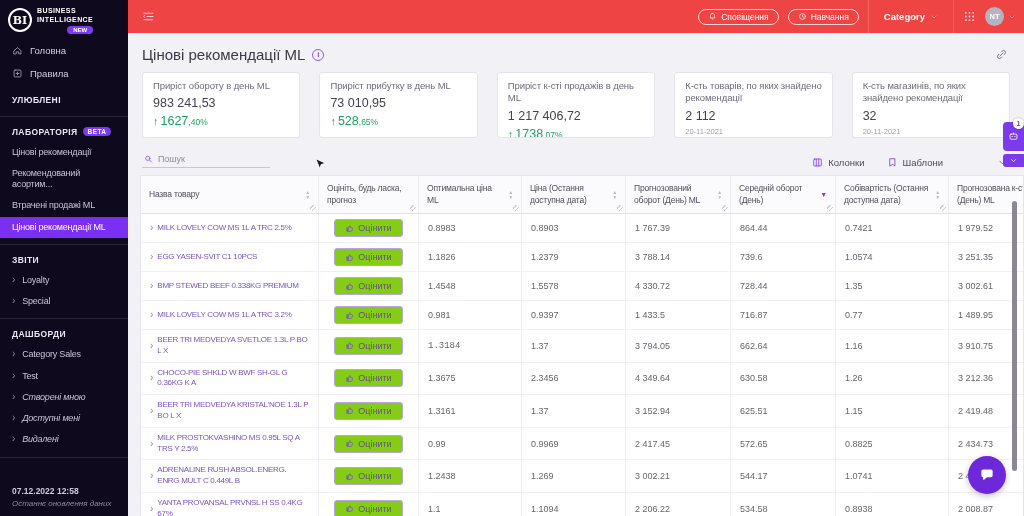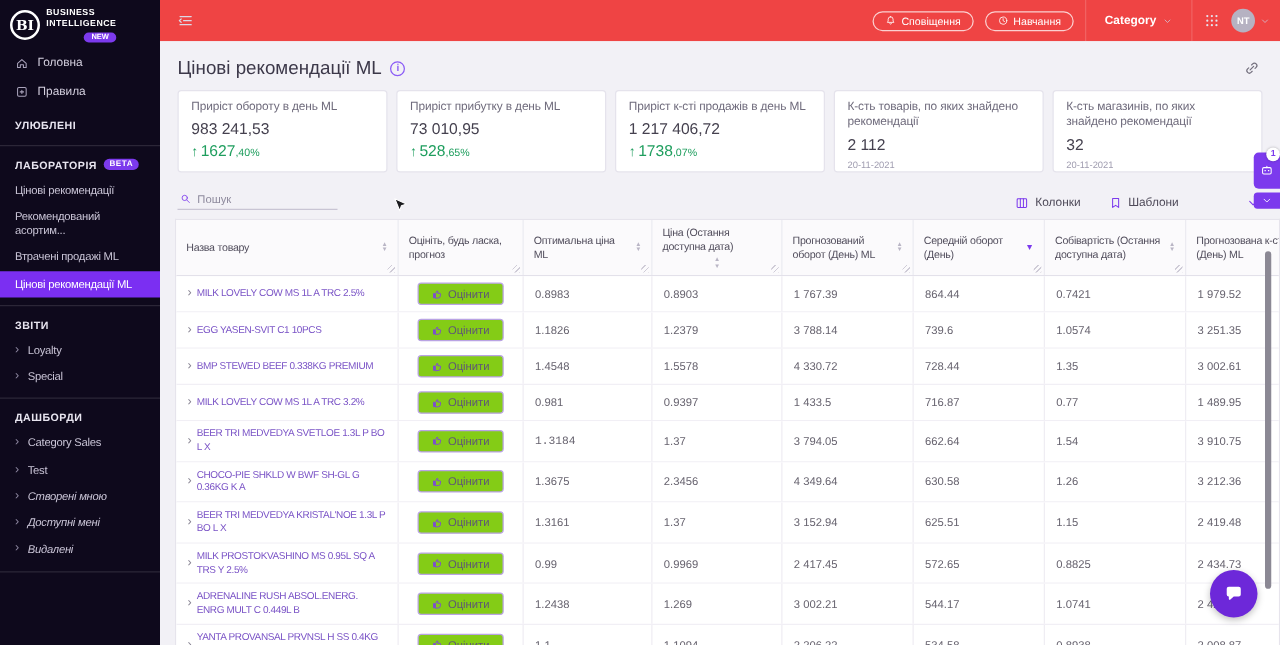--- a/index.html
+++ b/index.html
@@ -42,21 +42,21 @@
   .avatar-wrap { display:flex; align-items:center; gap:4px; cursor:pointer; }
   .avatar { width:19px; height:19px; border-radius:50%; background:#b6b2c2; color:#fff; font-size:7.5px; font-weight:bold; display:flex; align-items:center; justify-content:center; }
 
   .content { flex:1; position:relative; padding:0 0 0 12px; overflow:hidden; background:#f2f1f6; }
   .page-head { display:flex; align-items:center; gap:7px; padding:13px 16px 7px 2px; }
   .page-head h1 { font-size:15px; font-weight:normal; color:#3c3849; }
   .info-dot { width:12px; height:12px; border:1.2px solid #8b5cf6; border-radius:50%; color:#8b5cf6; font-size:8px; font-weight:bold;
     display:flex; align-items:center; justify-content:center; cursor:pointer; }
   .link-ic { margin-left:auto; width:13px; height:13px; color:#75717f; cursor:pointer; }
 
-  .cards { display:flex; gap:7px; margin:2px 14px 0 2px; }
+  .cards { display:flex; gap:19px; margin:2px 14px 0 2px; }
   .card { flex:1; background:#fff; border:1px solid #e5e3ec; border-radius:3px; padding:7px 10px; height:66px; overflow:hidden; }
   .card-label { font-size:9.5px; color:#6f6b7c; line-height:1.3; letter-spacing:-.1px; }
   .card-value { font-size:12.5px; color:#45414f; margin-top:4px; }
   .card-delta { margin-top:4px; color:#1f9e5e; display:flex; align-items:baseline; }
   .card-delta .arrow { font-size:11px; font-weight:bold; margin-right:2px; }
   .card-delta .dmain { font-size:12.5px; }
   .card-delta .dfrac { font-size:8.5px; }
   .card-date { font-size:7.5px; color:#a09db0; margin-top:4px; }
 
   .toolbar { display:flex; align-items:flex-end; margin:8px 16px 0 2px; height:22px; }
@@ -200,20 +200,24 @@
           <div class="s-item italic">
             <span class="s-chev">›</span>
             <span class="s-item-label">Доступні мені</span>
           </div>
           <div class="s-item italic">
             <span class="s-chev">›</span>
             <span class="s-item-label">Видалені</span>
           </div>
         </div>
       </div>
+    <div class="s-footer">
+      <div class="ts">07.12.2022 12:58</div>
+      <div class="cap">Останнє оновлення даних</div>
+    </div>
   </aside>
 
   <div class="main">
 
     <header class="topbar">
       <span class="tb-ic">
         <svg viewBox="0 0 16 16">
             <path d="M2.5 4h11M6 8h7.5M2.5 12h11"></path>
             <path d="M3.6 6.4L1.8 8l1.8 1.6"></path>
           </svg>
@@ -372,21 +376,21 @@
             <div class="th" style="width: 100px;">
               <span class="th-label">Оцініть, будь ласка, прогноз</span>
             </div>
             <div class="th" style="width: 103px;">
               <span class="th-label">Оптимальна ціна ML</span>
               <span class="sort-both">
                 <i>▲</i>
                 <i>▼</i>
               </span>
             </div>
-            <div class="th" style="width: 104px; flex-direction: column;">
+            <div class="th" style="width: 104px;">
               <span class="th-label">Ціна (Остання доступна дата)</span>
               <span class="sort-both">
                 <i>▲</i>
                 <i>▼</i>
               </span>
             </div>
             <div class="th" style="width: 105px;">
               <span class="th-label">Прогнозований оборот (День) ML</span>
               <span class="sort-both">
                 <i>▲</i>
@@ -566,21 +570,21 @@
               <div class="tc num" style="width: 104px;">
                 <span>1.37</span>
               </div>
               <div class="tc num" style="width: 105px;">
                 <span>3 794.05</span>
               </div>
               <div class="tc num" style="width: 105px;">
                 <span>662.64</span>
               </div>
               <div class="tc num" style="width: 113px;">
-                <span>1.54</span>
+                <span>1.16</span>
               </div>
               <div class="tc num" style="width: 150px;">
                 <span>3 910.75</span>
               </div>
             </div>
             <div class="trow">
               <div class="tc name-cell" style="width: 178px;">
                 <span class="expander">›</span>
                 <span class="pname">CHOCO-PIE SHKLD W BWF SH-GL G 0.36KG K A</span>
               </div>

